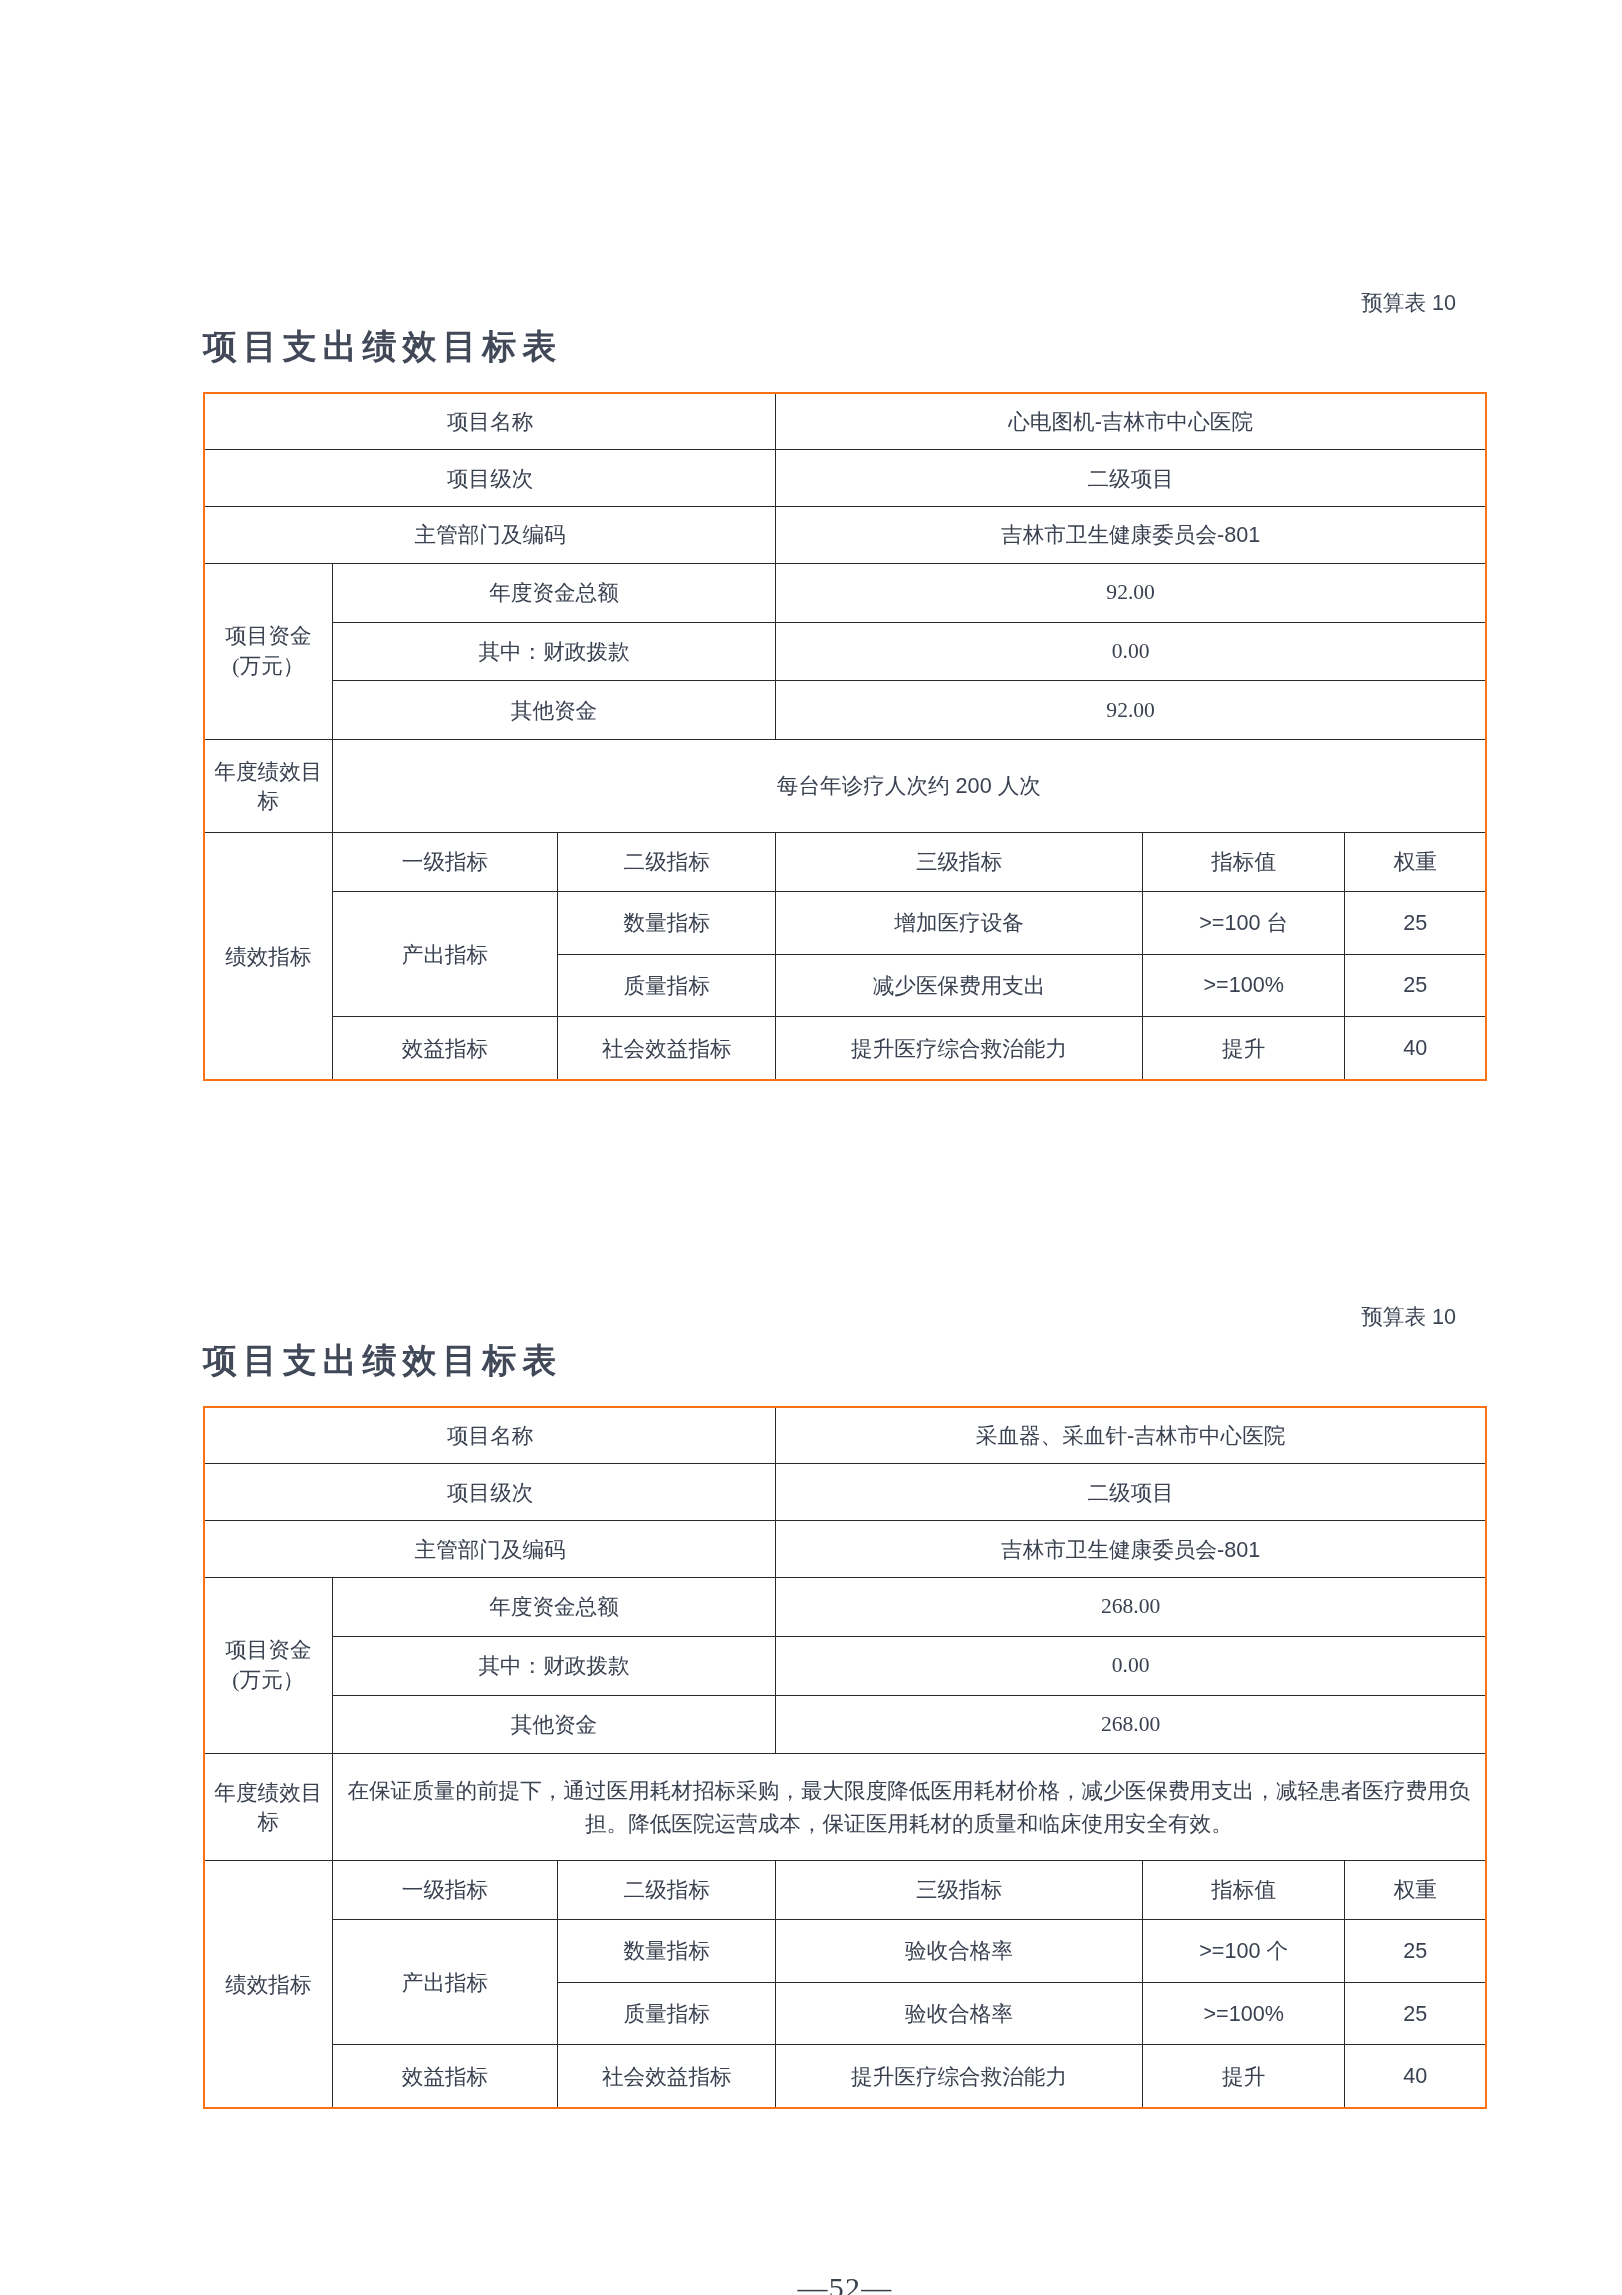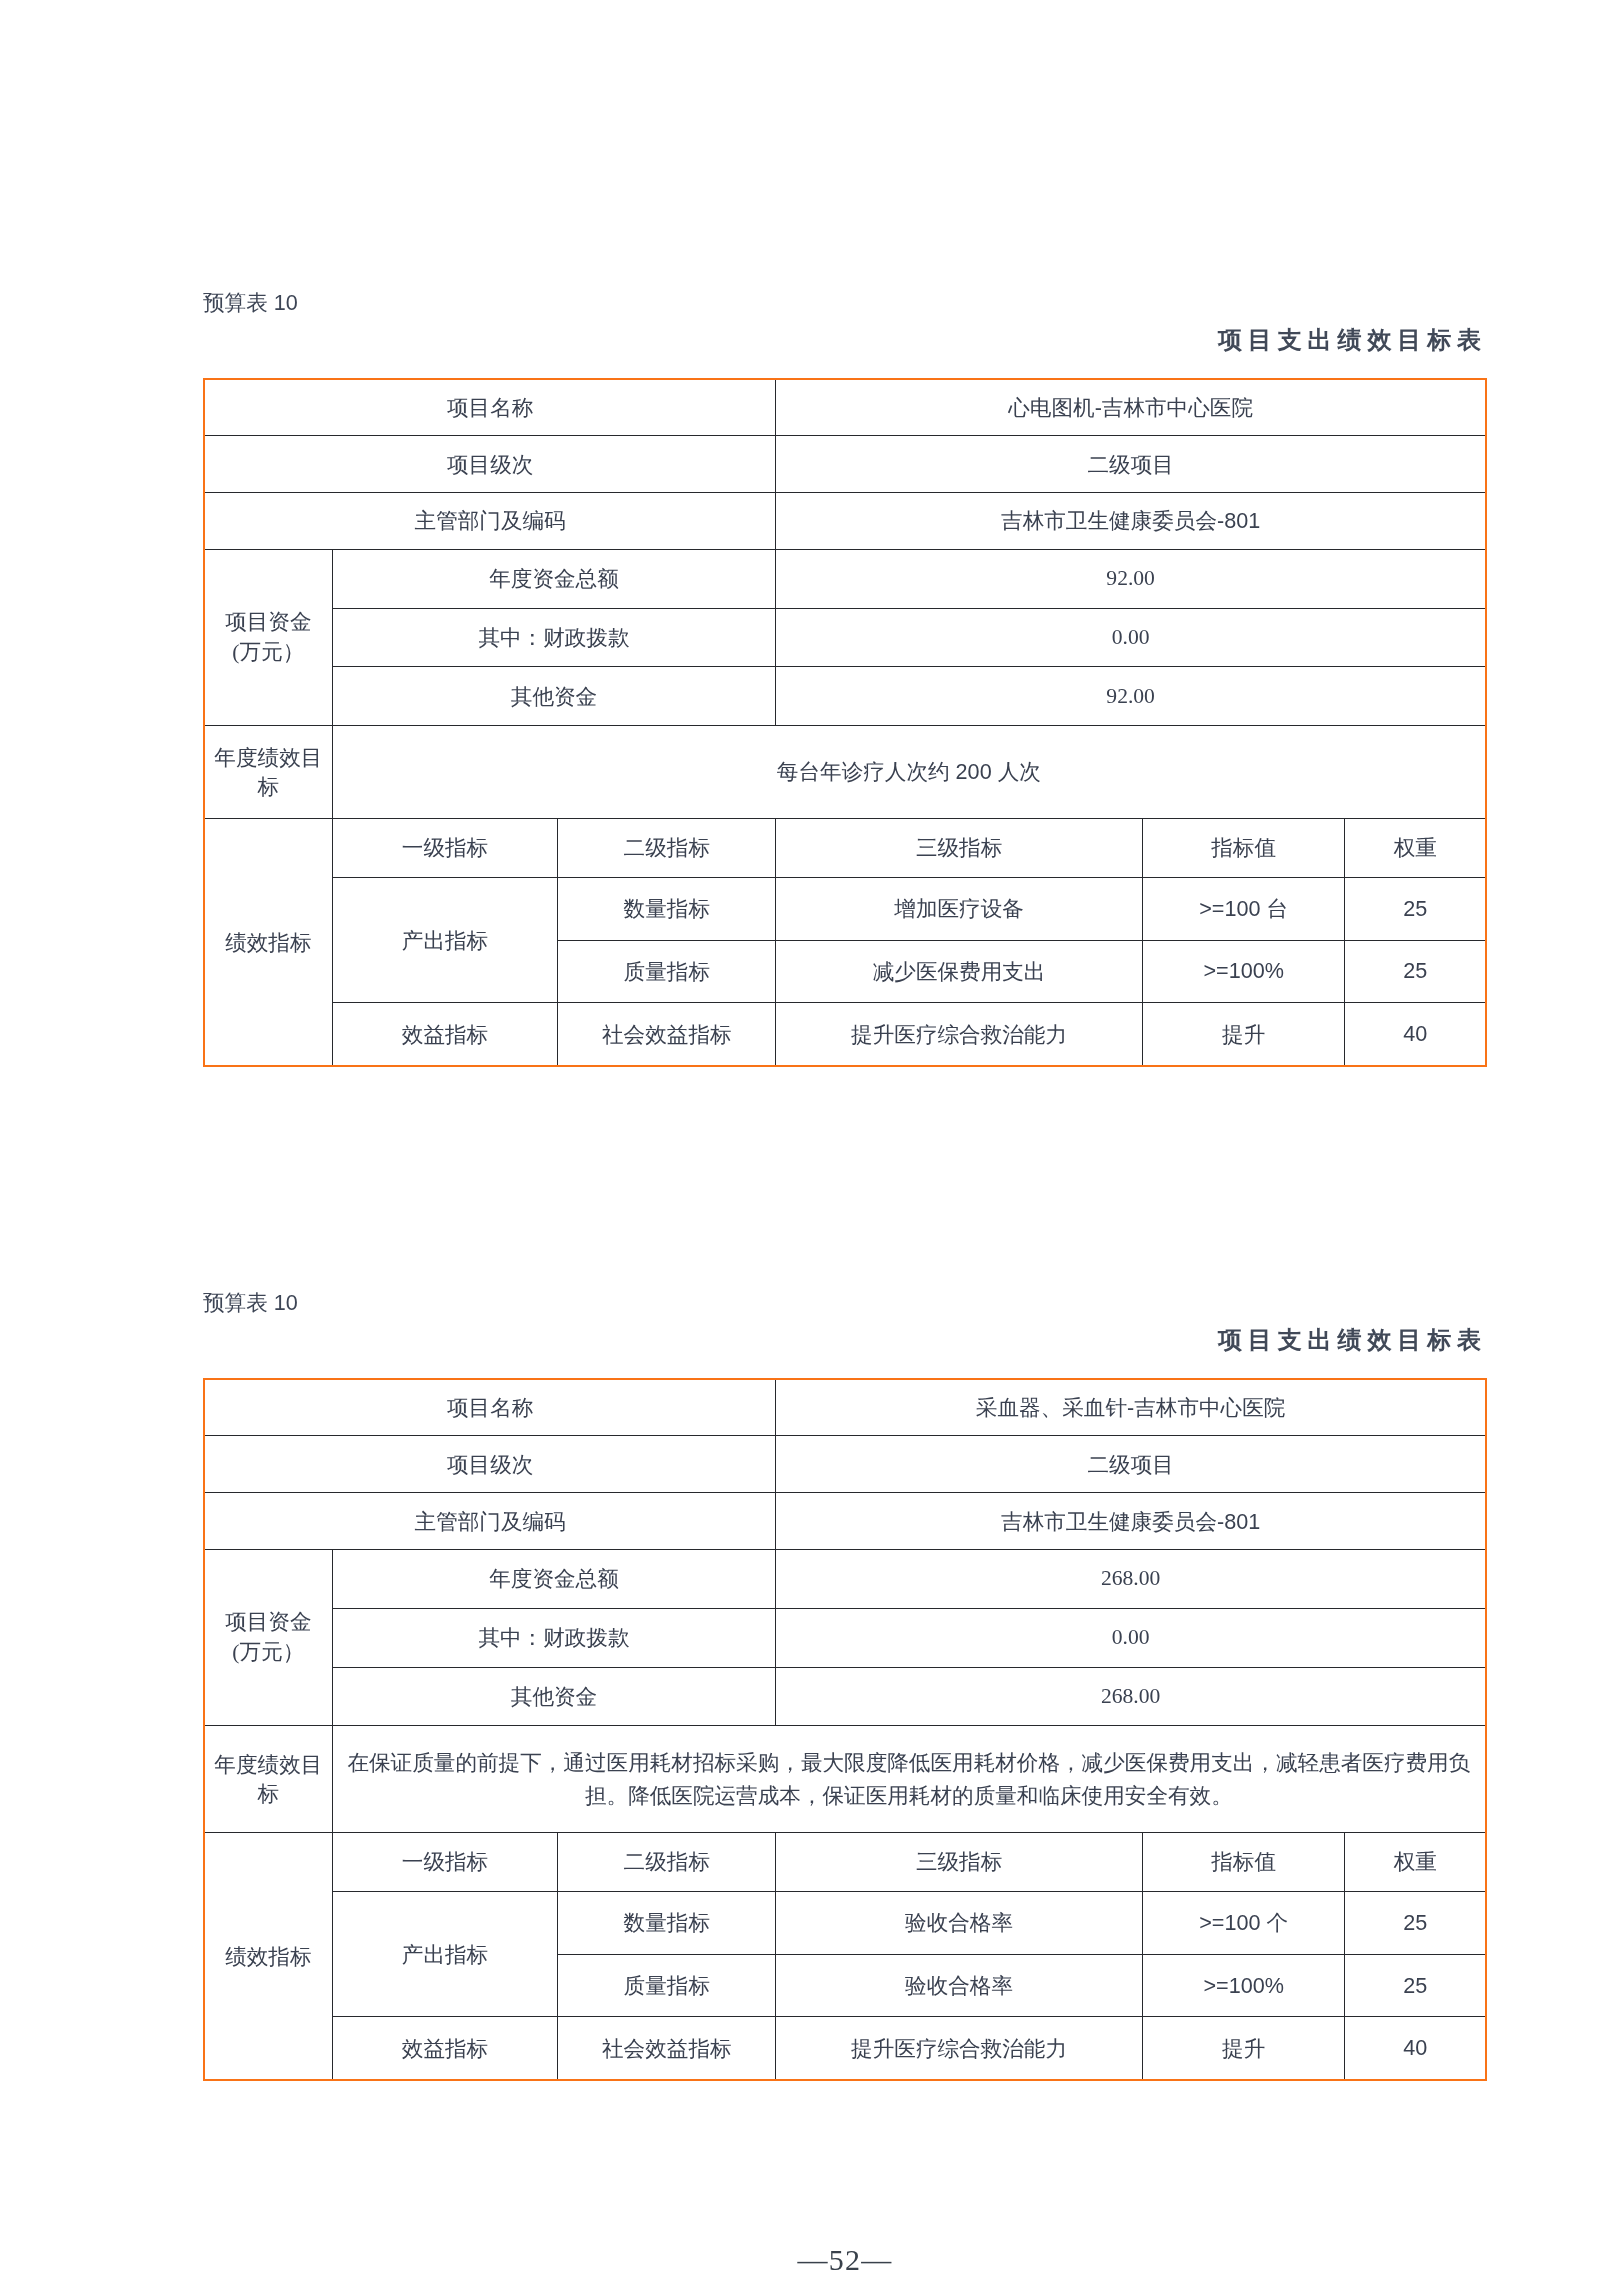--- a/index.html
+++ b/index.html
@@ -3,27 +3,27 @@
 <meta charset="utf-8">
 <style>
   html,body{margin:0;padding:0;}
   body{
     width:1622px;height:2295px;background:#ffffff;
     font-family:"Liberation Sans","DejaVu Sans",sans-serif;
     color:#3a4150;position:relative;
   }
   .sheet{width:1284px;margin-left:203px;}
   .corner{
-    text-align:left;font-size:21.6px;color:#3d4555;
+    text-align:right;font-size:21.6px;color:#3d4555;
     padding-right:31px;height:29px;line-height:29px;
   }
   .corner.first{padding-top:288px;}
   .corner.second{padding-top:221px;}
   .doc-title{
-    text-align:right;font-size:24px;font-weight:bold;color:#414958;
+    text-align:left;font-size:34px;font-weight:bold;color:#414958;
     letter-spacing:5.9px;margin:6.5px 0 22px 0;
   }
   table.perf{
     width:100%;border-collapse:collapse;table-layout:fixed;
   }
   table.perf td{
     border:1.3px solid #27292d;
     font-size:21.6px;text-align:center;vertical-align:middle;
     padding:3.9px 9.2px;color:#3a4150;word-break:break-all;
   }

